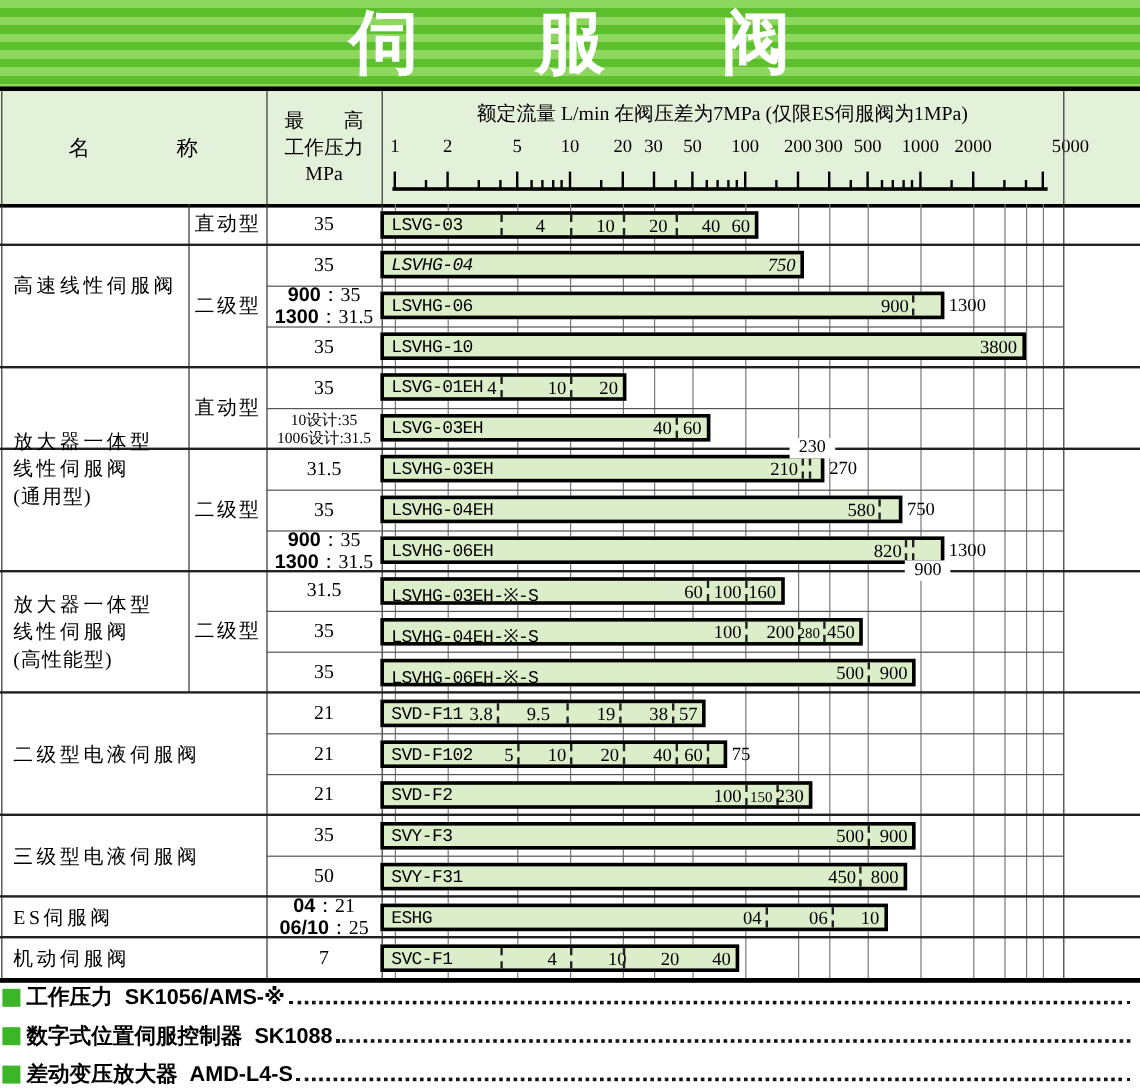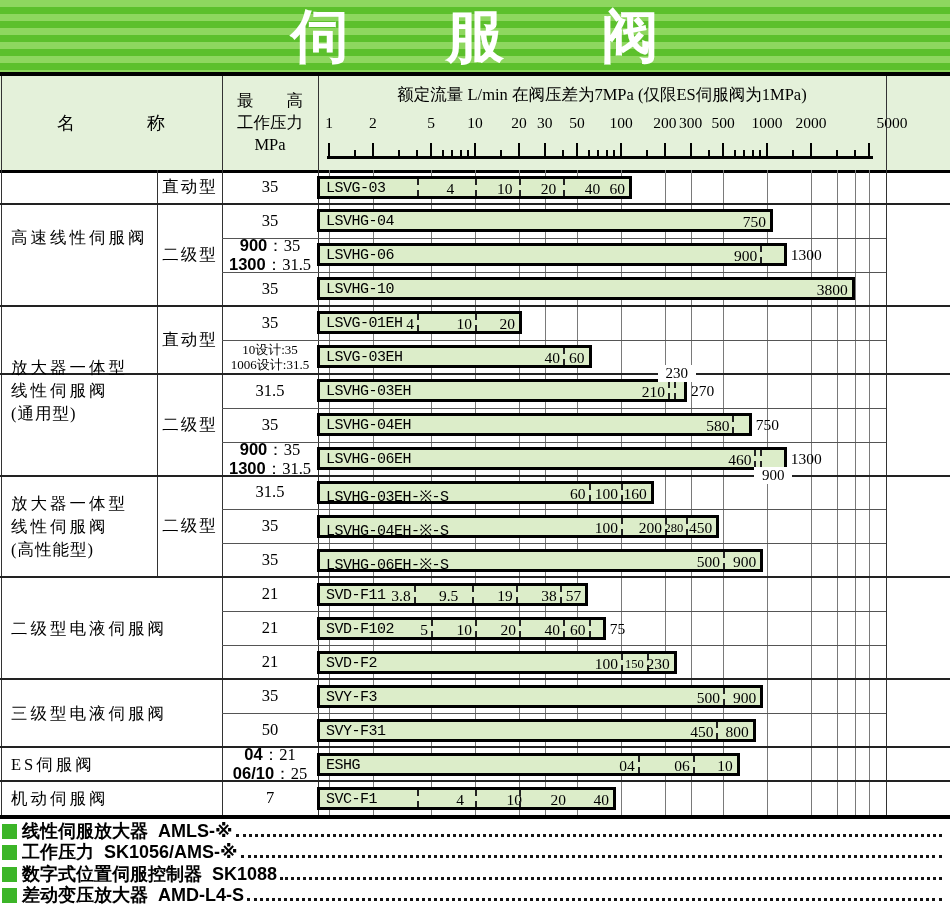--- a/index.html
+++ b/index.html
@@ -214,21 +214,21 @@
         <div class="seg-label" style="right: 116.61px;">10</div>
         <div class="seg-divider" style="left: 198.95px;"></div>
         <div class="seg-label" style="right: 72.6597px;">20</div>
         <div class="seg-divider" style="left: 242.901px;"></div>
         <div class="seg-label" style="right: 28.7093px;">40</div>
         <div class="seg-label" style="right: 4px;">60</div>
       </div>
       <div class="press-cell" style="left: 223px; top: 203.947px; width: 94px; height: 33.9474px;">
         <div class="press-line">35</div>
       </div>
-      <div class="bar" style="left: 317px; top: 209.447px; width: 456px; height: 23px;">
+      <div class="bar" style="left: 317px; top: 209.447px; width: 353px; height: 23px; font-style: italic;">
         <div class="model">LSVHG-04</div>
         <div class="seg-label" style="right: 4px;">750</div>
       </div>
       <div class="press-cell" style="left: 223px; top: 237.895px; width: 94px; height: 33.9474px;">
         <div class="press-line"><span class="b">900</span>：35</div>
         <div class="press-line"><span class="b">1300</span>：31.5</div>
       </div>
       <div class="bar" style="left: 317px; top: 243.395px; width: 469.636px; height: 23px;">
         <div class="model">LSVHG-06</div>
         <div class="seg-divider" style="left: 440.319px;"></div>
@@ -283,21 +283,21 @@
         <div class="seg-label" style="right: 19.2985px;">580</div>
       </div>
       <div class="outside-label" style="left: 755.759px; top: 416.132px;">750</div>
       <div class="press-cell" style="left: 223px; top: 441.579px; width: 94px; height: 33.9474px;">
         <div class="press-line"><span class="b">900</span>：35</div>
         <div class="press-line"><span class="b">1300</span>：31.5</div>
       </div>
       <div class="bar" style="left: 317px; top: 447.079px; width: 469.636px; height: 23px;">
         <div class="model">LSVHG-06EH</div>
         <div class="seg-divider" style="left: 434.417px;"></div>
-        <div class="seg-label" style="right: 32.2189px;">460</div>
+        <div class="seg-label" style="right: 32.2189px;">820</div>
         <div class="seg-divider" style="left: 440.319px;"></div>
       </div>
       <div class="outside-label" style="left: 790.636px; top: 450.079px;">1300</div>
       <div class="callout" style="left: 754.319px; top: 466.526px; width: 34px;">900</div>
       <div class="press-cell" style="left: 223px; top: 475.526px; width: 94px; height: 33.9474px;">
         <div class="press-line">31.5</div>
       </div>
       <div class="bar" style="left: 317px; top: 481.026px; width: 336.802px; height: 23px;">
         <div class="model">LSVHG-03EH-※-S</div>
         <div class="seg-divider" style="left: 268.61px;"></div>
@@ -413,25 +413,20 @@
         <div class="seg-divider" style="left: 198.95px;"></div>
         <div class="seg-label" style="right: 46.9504px;">20</div>
         <div class="seg-label" style="right: 4px;">40</div>
       </div>
     </div>
   <div class="hline abs" style="top:815px;height:4px;"></div>
 
   <div id="legend" class="abs">
       <div class="legend-row">
         <div class="legend-bullet"></div>
-        <div class="legend-text">线性伺服放大器  AMLS-※</div>
-        <div class="legend-dots"></div>
-      </div>
-      <div class="legend-row">
-        <div class="legend-bullet"></div>
         <div class="legend-text">工作压力  SK1056/AMS-※</div>
         <div class="legend-dots"></div>
       </div>
       <div class="legend-row">
         <div class="legend-bullet"></div>
         <div class="legend-text">数字式位置伺服控制器  SK1088</div>
         <div class="legend-dots"></div>
       </div>
       <div class="legend-row">
         <div class="legend-bullet"></div>

